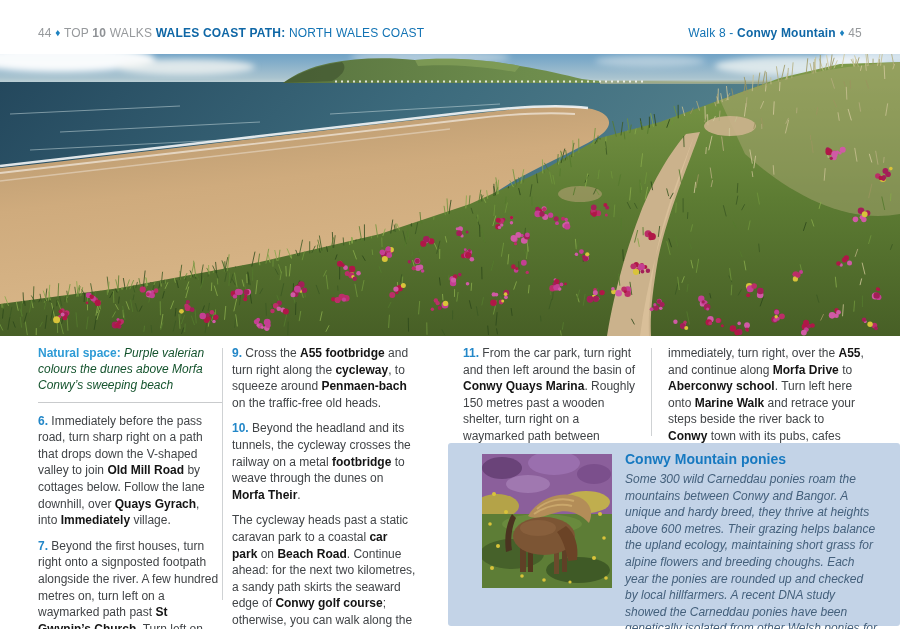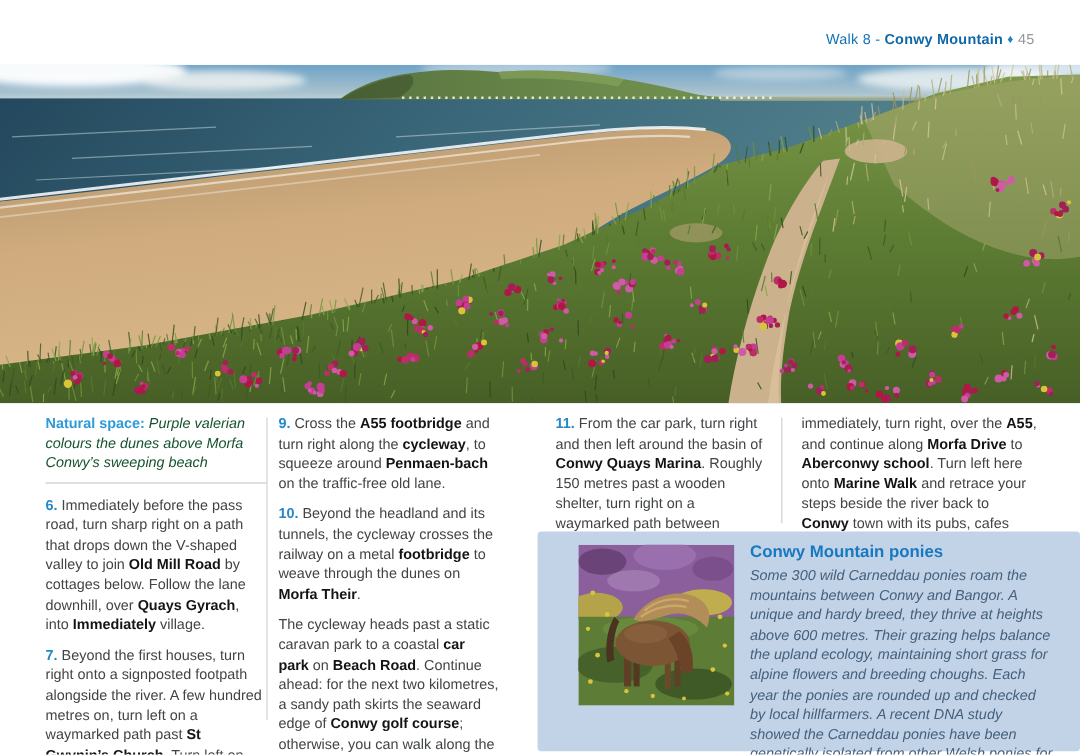--- a/index.html
+++ b/index.html
@@ -41,20 +41,31 @@
   #infobox .ib-title{position:absolute;left:177px;top:8px;width:250px;
            font-size:14px;font-weight:bold;color:#1779c0;}
   #infobox .ib-body{position:absolute;left:177px;top:28px;width:252px;
            font-size:12px;line-height:16.6px;font-style:italic;color:#44607c;}
 </style>
 </head>
 <body>
 
 <div id="page">
 
+  <div id="head-left" class="runhead">
+    <span class="h-gray">44</span>
+    <span class="diamond">♦</span>
+    <span class="h-gray">
+      <span>TOP</span>
+      <span class="h-gray-b">10</span>
+      <span>WALKS</span>
+    </span>
+    <span class="h-blue-b">WALES COAST PATH:</span>
+    <span class="h-blue">NORTH WALES COAST</span>
+  </div>
   <div id="head-right" class="runhead">
     <span class="h-blue">Walk 8 - </span><span class="h-blue-b">Conwy Mountain</span>
     <span class="diamond">♦</span>
     <span class="h-gray">45</span>
   </div>
 
   <svg id="photo" viewBox="0 0 900 282" aria-label="beach photo">
     <defs>
       <linearGradient id="skyG" x1="0" y1="0" x2="0" y2="1">
         <stop offset="0" stop-color="#6fa2c6"></stop>
@@ -1092,21 +1103,21 @@
       <span class="cap-label">Natural space:</span><span class="cap-text"> Purple valerian colours the dunes above Morfa Conwy’s sweeping beach</span>
     </p>
     <hr class="cap-rule">
     <div>
         <p class="para"><span class="pnum">6. </span><span>Immediately before the pass road, turn sharp right on a path that drops down the V-shaped valley to join </span><span class="b">Old Mill Road</span><span> by cottages below. Follow the lane downhill, over </span><span class="b">Quays Gyrach</span><span>, into </span><span class="b">Immediately</span><span> village.</span></p>
         <p class="para"><span class="pnum">7. </span><span>Beyond the first houses, turn right onto a signposted footpath alongside the river. A few hundred metres on, turn left on a waymarked path past </span><span class="b">St Gwynin’s Church</span><span>. Turn left on </span></p>
       </div>
   </div>
 
   <div id="col2" class="col">
-      <p class="para"><span class="pnum">9. </span><span>Cross the </span><span class="b">A55 footbridge</span><span> and turn right along the </span><span class="b">cycleway</span><span>, to squeeze around </span><span class="b">Penmaen-bach</span><span> on the traffic-free old lane.</span></p>
+      <p class="para"><span class="pnum">9. </span><span>Cross the </span><span class="b">A55 footbridge</span><span> and turn right along the </span><span class="b">cycleway</span><span>, to squeeze around </span><span class="b">Penmaen-bach</span><span> on the traffic-free old heads.</span></p>
       <p class="para"><span class="pnum">10. </span><span>Beyond the headland and its tunnels, the cycleway crosses the railway on a metal </span><span class="b">footbridge</span><span> to weave through the dunes on </span><span class="b">Morfa Their</span><span>.</span></p>
       <p class="para"><span>The cycleway heads past a static caravan park to a coastal </span><span class="b">car park</span><span> on </span><span class="b">Beach Road</span><span>. Continue ahead: for the next two kilometres, a sandy path skirts the seaward edge of </span><span class="b">Conwy golf course</span><span>; otherwise, you can walk along the shore. Follow the coast as it curves round to the </span></p>
     </div>
   <div id="col3" class="col">
       <p class="para"><span class="pnum">11. </span><span>From the car park, turn right and then left around the basin of </span><span class="b">Conwy Quays Marina</span><span>. Roughly 150 metres past a wooden shelter, turn right on a waymarked path between houses; then bear left onto </span><span class="b">Ellis Way</span><span>. Almost</span></p>
     </div>
   <div id="col4" class="col">
       <p class="para"><span>immediately, turn right, over the </span><span class="b">A55</span><span>, and continue along </span><span class="b">Morfa Drive</span><span> to </span><span class="b">Aberconwy school</span><span>. Turn left here onto </span><span class="b">Marine Walk</span><span> and retrace your steps beside the river back to </span><span class="b">Conwy</span><span> town with its pubs, cafes and car park to complete the walk. </span><span class="accent">♦</span></p>
     </div>
 

